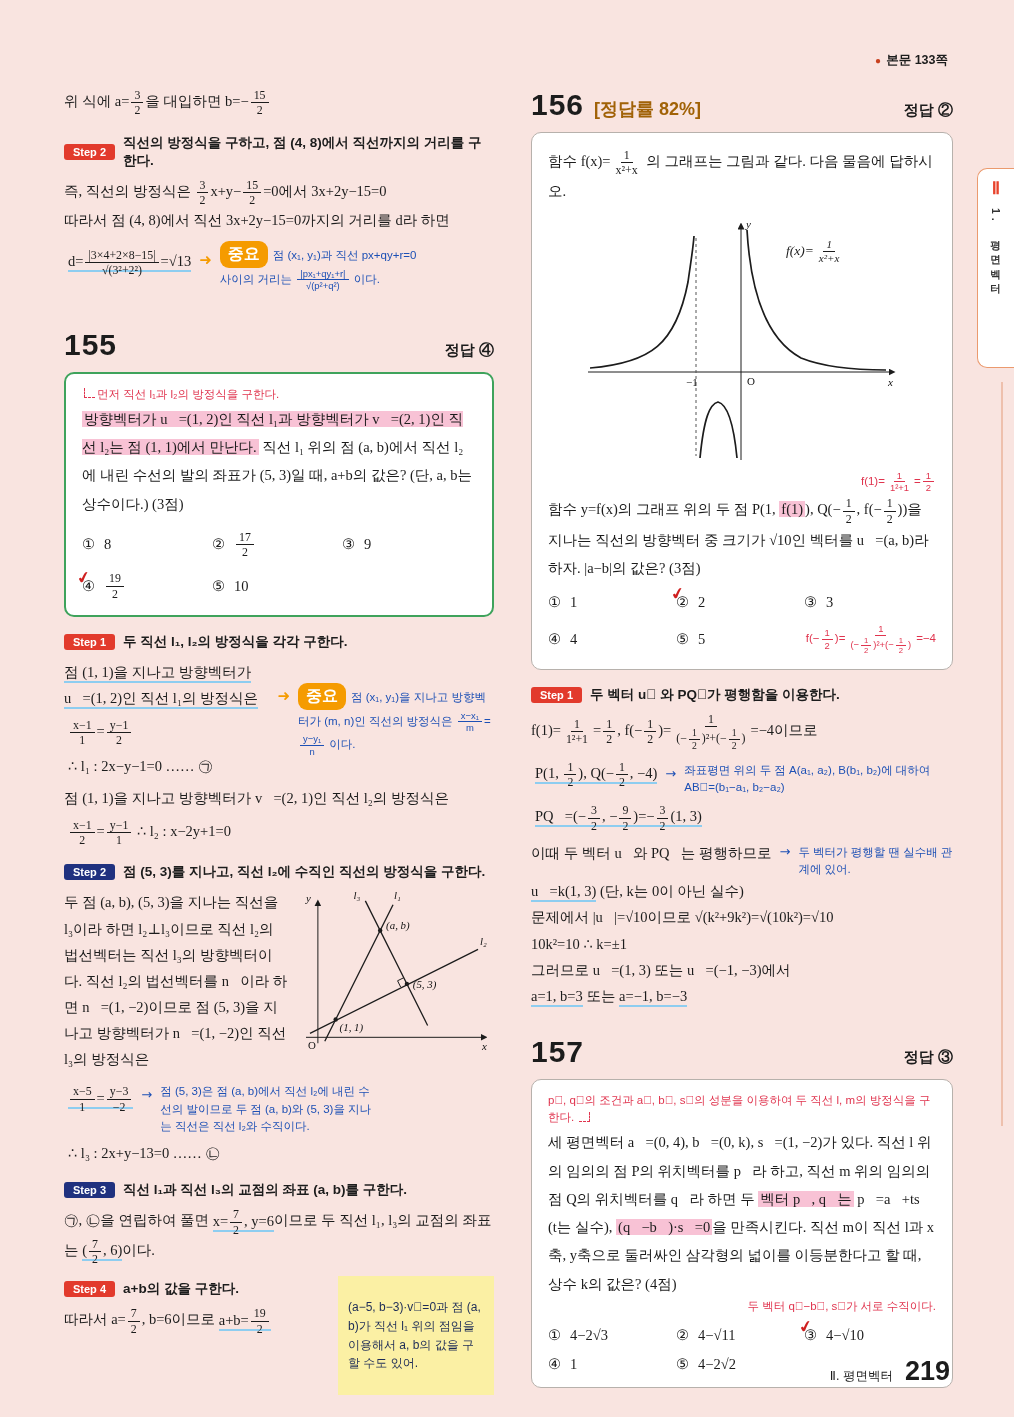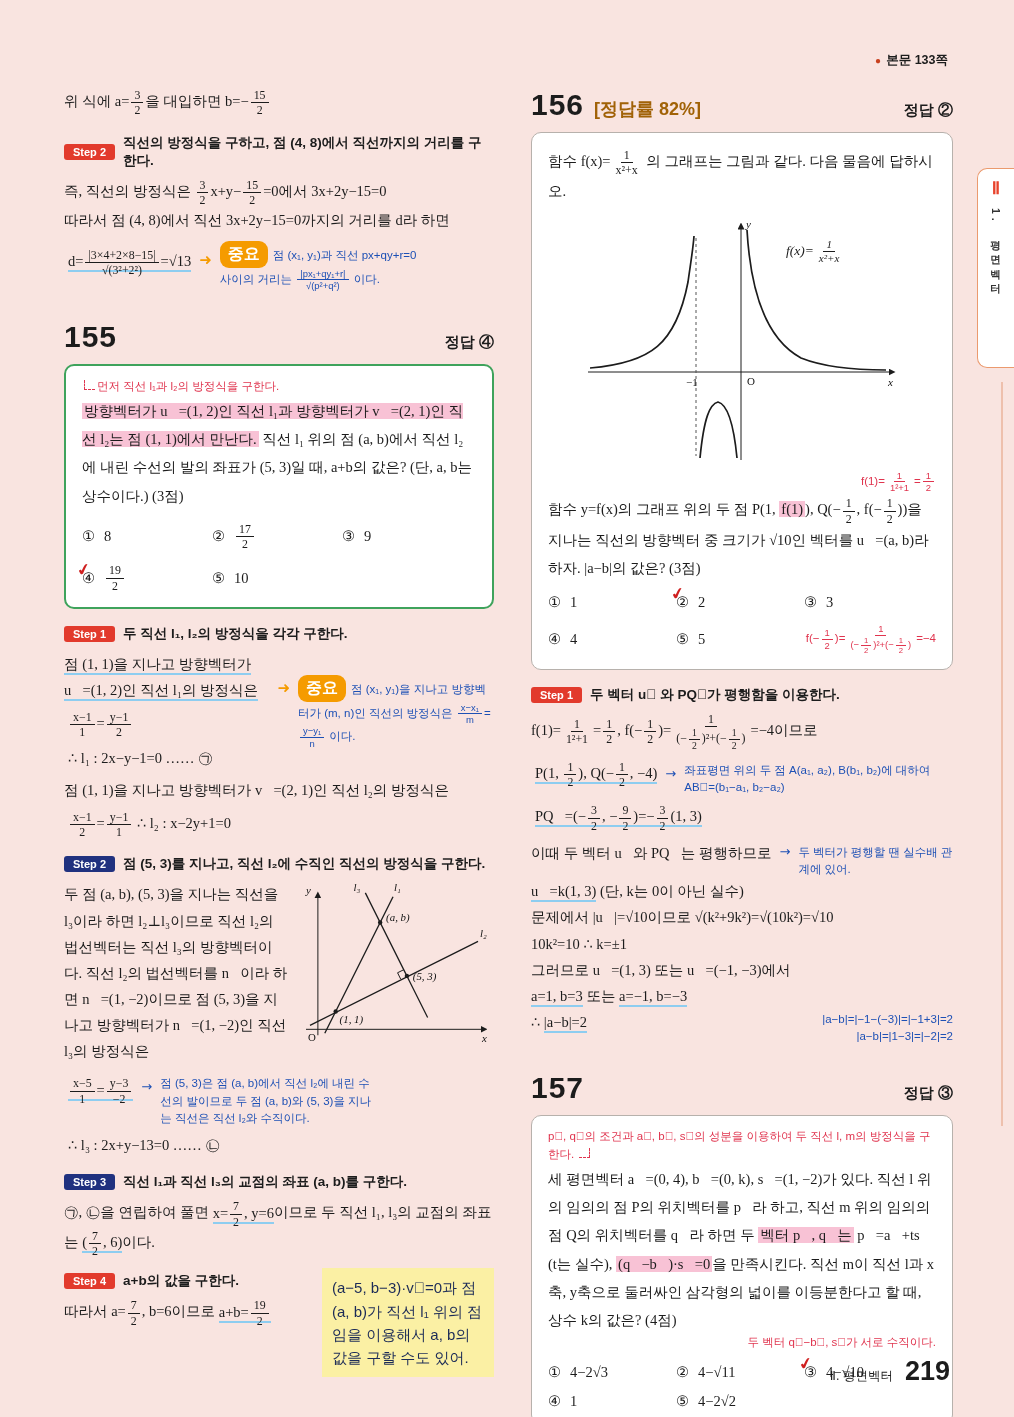--- a/index.html
+++ b/index.html
@@ -58,22 +58,22 @@
 
   
   .ann { font-size:11.5px; line-height:1.5; font-family:"Liberation Sans",sans-serif; }
   .ann.red  { color:#e0344e; }
   .ann.blue { color:#1d50b5; }
   .ann-right { text-align:right; }
   .imp-note { width:208px; color:#1d50b5; font-size:11.5px; line-height:1.55;
               font-family:"Liberation Sans",sans-serif; }
   .imp-arrow { color:#f59b00; font-size:15px; line-height:1.2; font-family:"DejaVu Sans",sans-serif; }
   .blue-arrow { color:#1d50b5; font-size:13px; font-family:"DejaVu Sans",sans-serif; }
-  .note-yellow { background:#fbf0a4; padding:8px 10px; font-size:15px; color:#1c2b57;
-                 width:172px; line-height:1.55; font-family:"Liberation Sans",sans-serif; }
+  .note-yellow { background:#fbf0a4; padding:22px 10px; font-size:12px; color:#1c2b57;
+                 width:156px; line-height:1.55; font-family:"Liberation Sans",sans-serif; }
   .elbow { display:inline-block; width:11px; height:10px; border-left:1.3px dashed #e0344e;
            border-bottom:1.3px dashed #e0344e; margin:0 2px 3px 2px; vertical-align:middle; }
 
   
   .graph155 { float:right; width:198px; margin:0 0 4px 6px; }
   .graph156 { position:relative; width:332px; margin:6px auto 2px; }
   .g-flabel { position:absolute; left:210px; top:26px; font-size:13.5px; font-style:italic; }
   svg .glabel { font:italic 11px "Liberation Serif",serif; fill:#111; }
   svg .gplain { font:11px "Liberation Serif",serif; fill:#111; }
 
@@ -139,21 +139,21 @@
             </span>=√13</span></div>
       <span class="imp-arrow" style="margin-top:10px;">➜</span>
       <div class="imp-note">
         <span class="badge imp">중요</span><span>점 (x₁, y₁)과 직선 px+qy+r=0 사이의 거리는 <span class="frac">
               <span class="fn">|px₁+qy₁+r|</span>
               <span class="fd">√(p²+q²)</span>
             </span> 이다.</span>
       </div>
     </div>
 
-    <div class="prob-head" style="margin-top:28px;">
+    <div class="prob-head" style="margin-top:36px;">
       <span class="prob-num">155</span>
       <span class="prob-ans">정답 ④</span>
     </div>
 
     <div class="qbox green">
       <div class="ann red">
         <span class="elbow"></span><span>먼저 직선 l₁과 l₂의 방정식을 구한다.</span>
       </div>
       <p class="question"><span class="hl">방향벡터가 u⃗=(1, 2)인 직선 l₁과 방향벡터가 v⃗=(2, 1)인 직선 l₂는 점 (1, 1)에서 만난다.</span> 직선 l₁ 위의 점 (a, b)에서 직선 l₂에 내린 수선의 발의 좌표가 (5, 3)일 때, a+b의 값은? (단, a, b는 상수이다.) (3점)</p>
       <div class="choices">
@@ -451,27 +451,20 @@
       <span class="blue-arrow" style="margin-top:4px;">→</span>
       <div class="ann blue grow" style="margin-top:4px;">두 벡터가 평행할 땐 실수배 관계에 있어.</div>
     </div>
 
     <p class="body"><span class="u-blue">u⃗=k(1, 3)</span> (단, k는 0이 아닌 실수)</p>
     <p class="body">문제에서 |u⃗|=√10이므로 √(k²+9k²)=√(10k²)=√10</p>
     <p class="body">10k²=10   ∴ k=±1</p>
     <p class="body">그러므로 u⃗=(1, 3) 또는 u⃗=(−1, −3)에서</p>
     <p class="body"><span class="u-blue">a=1, b=3</span> 또는 <span class="u-blue">a=−1, b=−3</span></p>
 
-    <div class="row">
-      <p class="body">∴ <span class="u-blue">|a−b|=2</span></p>
-      <div class="grow" style="margin-top:2px;">
-        <div class="ann blue ann-right">|a−b|=|−1−(−3)|=|−1+3|=2</div>
-        <div class="ann blue ann-right">|a−b|=|1−3|=|−2|=2</div>
-      </div>
-    </div>
 
     <div class="prob-head" style="margin-top:26px;">
       <span class="prob-num">157</span>
       <span class="prob-ans">정답 ③</span>
     </div>
 
     <div class="qbox">
       <div class="ann red">
         <span>p⃗, q⃗의 조건과 a⃗, b⃗, s⃗의 성분을 이용하여 두 직선 l, m의 방정식을 구한다.</span>
         <span class="elbow" style="transform:scaleX(-1);"></span>

